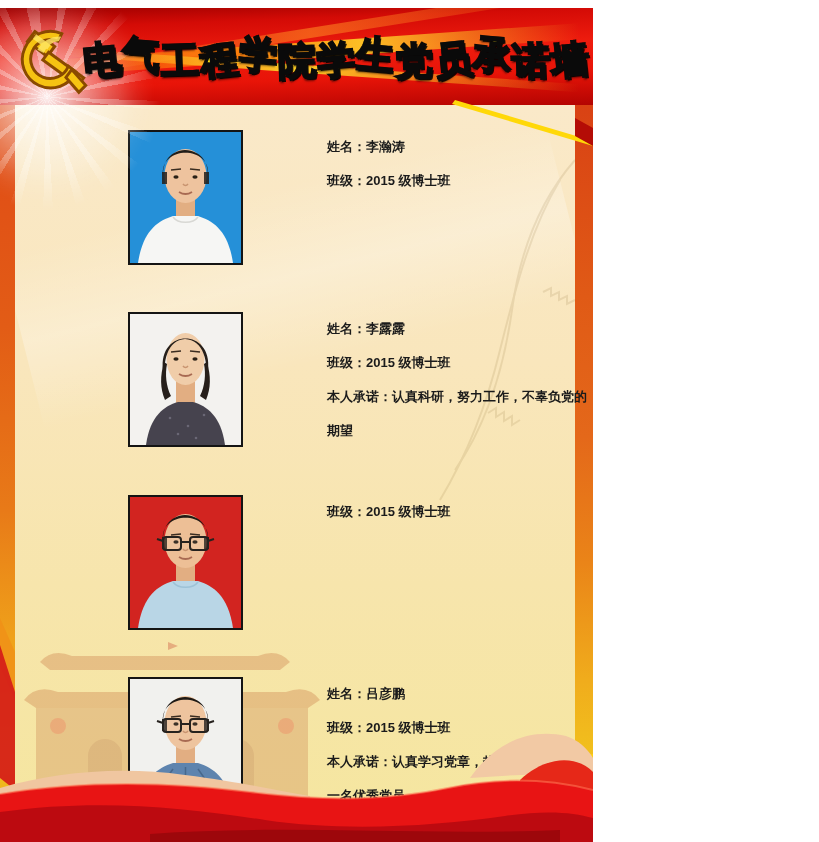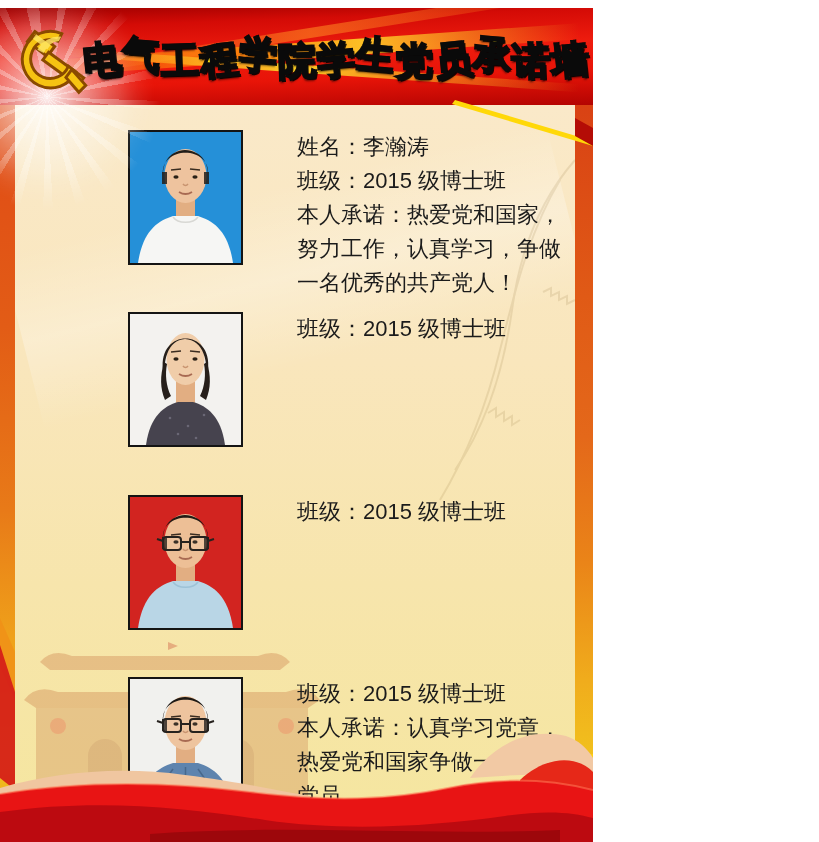--- a/index.html
+++ b/index.html
@@ -45,22 +45,22 @@
   .panel .sheen{position:absolute;left:0;top:80px;width:560px;height:180px;transform:rotate(-14deg);
     background:linear-gradient(180deg,rgba(255,255,255,0),rgba(255,255,255,.28),rgba(255,255,255,0));}
   .deco{position:absolute;left:0;top:0;width:593px;height:842px;z-index:2;pointer-events:none;}
   .ribbon-svg{position:absolute;left:0;top:720px;width:593px;height:122px;z-index:6;}
 
   
   .member{position:absolute;left:128px;width:460px;z-index:3;}
   .m0{top:130px;} .m1{top:312px;} .m2{top:495px;} .m3{top:677px;}
   .photo{position:absolute;left:0;top:0;width:111px;height:131px;background:#fff;border:2px solid #141414;}
   .photo svg{display:block;}
-  .info{position:absolute;left:169px;top:0;width:268px;color:#1b1b1b;
-    font-size:22px;line-height:34px;font-weight:400;}
+  .info{position:absolute;left:199px;top:0;width:268px;color:#1b1b1b;
+    font-size:13px;line-height:34px;font-weight:700;}
   .info p{margin:0;}
 
   .whitegap{position:absolute;left:0;top:0;width:819px;height:8px;background:#fff;z-index:8;}
 </style>
 </head>
 <body>
 
 <div class="canvas">
   <div class="poster">
 
@@ -155,21 +155,20 @@
               <path d="M41,38 L51,37"></path>
               <path d="M60,37 L70,38"></path>
             </g>
             <path d="M53,52 C54.5,54 56.5,54 58,52" fill="none" stroke="#c89470" stroke-width="1.5"></path>
             <path d="M49,60 C53,62.5 58,62.5 62,60" fill="none" stroke="#a86a52" stroke-width="1.8"></path>
           </svg>
         </div>
       <div class="info">
         <p><span>姓名：</span><span>李瀚涛</span></p>
         <p><span>班级：</span><span>2015 级博士班</span></p>
-        <p><span>本人承诺：</span><span>热爱党和国家，努力工作，认真学习，争做一名优秀的共产党人！</span></p>
       </div>
     </section>
 
     <section class="member m1">
       <div class="photo">
           <svg width="111" height="131" viewBox="0 0 111 131">
             <rect width="111" height="131" fill="#f3f2ef"></rect>
             <path d="M46,60 L46,92 L65,92 L65,60 Z" fill="#e2ae82"></path>
             <path d="M16,131 C20,102 34,92 48,88 L63,88 C77,92 91,102 95,131 Z" fill="#46434e"></path>
             <g fill="#6a6775">
@@ -189,21 +188,23 @@
             </g>
             <g stroke="#3a2c20" stroke-width="1.6" fill="none">
               <path d="M41,38 L51,37"></path>
               <path d="M60,37 L70,38"></path>
             </g>
             <path d="M53,52 C54.5,54 56.5,54 58,52" fill="none" stroke="#c89470" stroke-width="1.5"></path>
             <path d="M49,60 C53,62.5 58,62.5 62,60" fill="none" stroke="#a86a52" stroke-width="1.8"></path>
           </svg>
         </div>
       <div class="info">
-        <p><span>班级：</span><span>2015 级博士班</span></p>
+        <p><span>姓名：</span><span>李露露</span></p>
+        <p><span>班级：</span><span>2015 级博士班</span></p>
+        <p><span>本人承诺：</span><span>认真科研，努力工作，不辜负党的期望</span></p>
       </div>
     </section>
 
     <section class="member m2">
       <div class="photo">
           <svg width="111" height="131" viewBox="0 0 111 131">
             <rect width="111" height="131" fill="#d22420"></rect>
             <path d="M46,60 L46,92 L65,92 L65,60 Z" fill="#e2ae82"></path>
             <path d="M8,131 C13,98 28,89 43,84 L68,84 C83,89 98,98 103,131 Z" fill="#b9d6e6"></path>
             <path d="M43,85 C48,92 63,92 68,85" fill="none" stroke="#9dc2d6" stroke-width="1.5"></path>
@@ -262,20 +263,21 @@
             <path d="M49,60 C53,62.5 58,62.5 62,60" fill="none" stroke="#a86a52" stroke-width="1.8"></path>
             <g fill="rgba(255,255,255,0.08)" stroke="#26221e" stroke-width="2">
               <rect x="33" y="40" width="18" height="13" rx="3"></rect>
               <rect x="60" y="40" width="18" height="13" rx="3"></rect>
               <path d="M51,45 L60,45" fill="none"></path>
               <path d="M33,44 L27,42 M78,44 L84,42" fill="none"></path>
             </g>
           </svg>
         </div>
       <div class="info">
+        <p><span>姓名：</span><span>吕彦鹏</span></p>
         <p><span>班级：</span><span>2015 级博士班</span></p>
         <p><span>本人承诺：</span><span>认真学习党章，热爱党和国家争做一名优秀党员。</span></p>
       </div>
     </section>
 
     <svg class="ribbon-svg" viewBox="0 0 593 122" preserveAspectRatio="none">
       <path d="M540,40 L593,34 L593,84 L545,74 Z" fill="#ffd012"></path>
       <path d="M470,58 C495,22 530,8 566,16 C578,20 587,28 593,38 L593,62 C550,50 510,56 470,58 Z" fill="#f2c9a4"></path>
       <path d="M520,60 C548,34 578,36 593,52 L593,74 L520,72 Z" fill="#e62818"></path>
       <path d="M0,68 C55,52 120,46 185,55 C240,62 275,70 310,76 L310,100 L0,100 Z" fill="#f0c6a0"></path>

